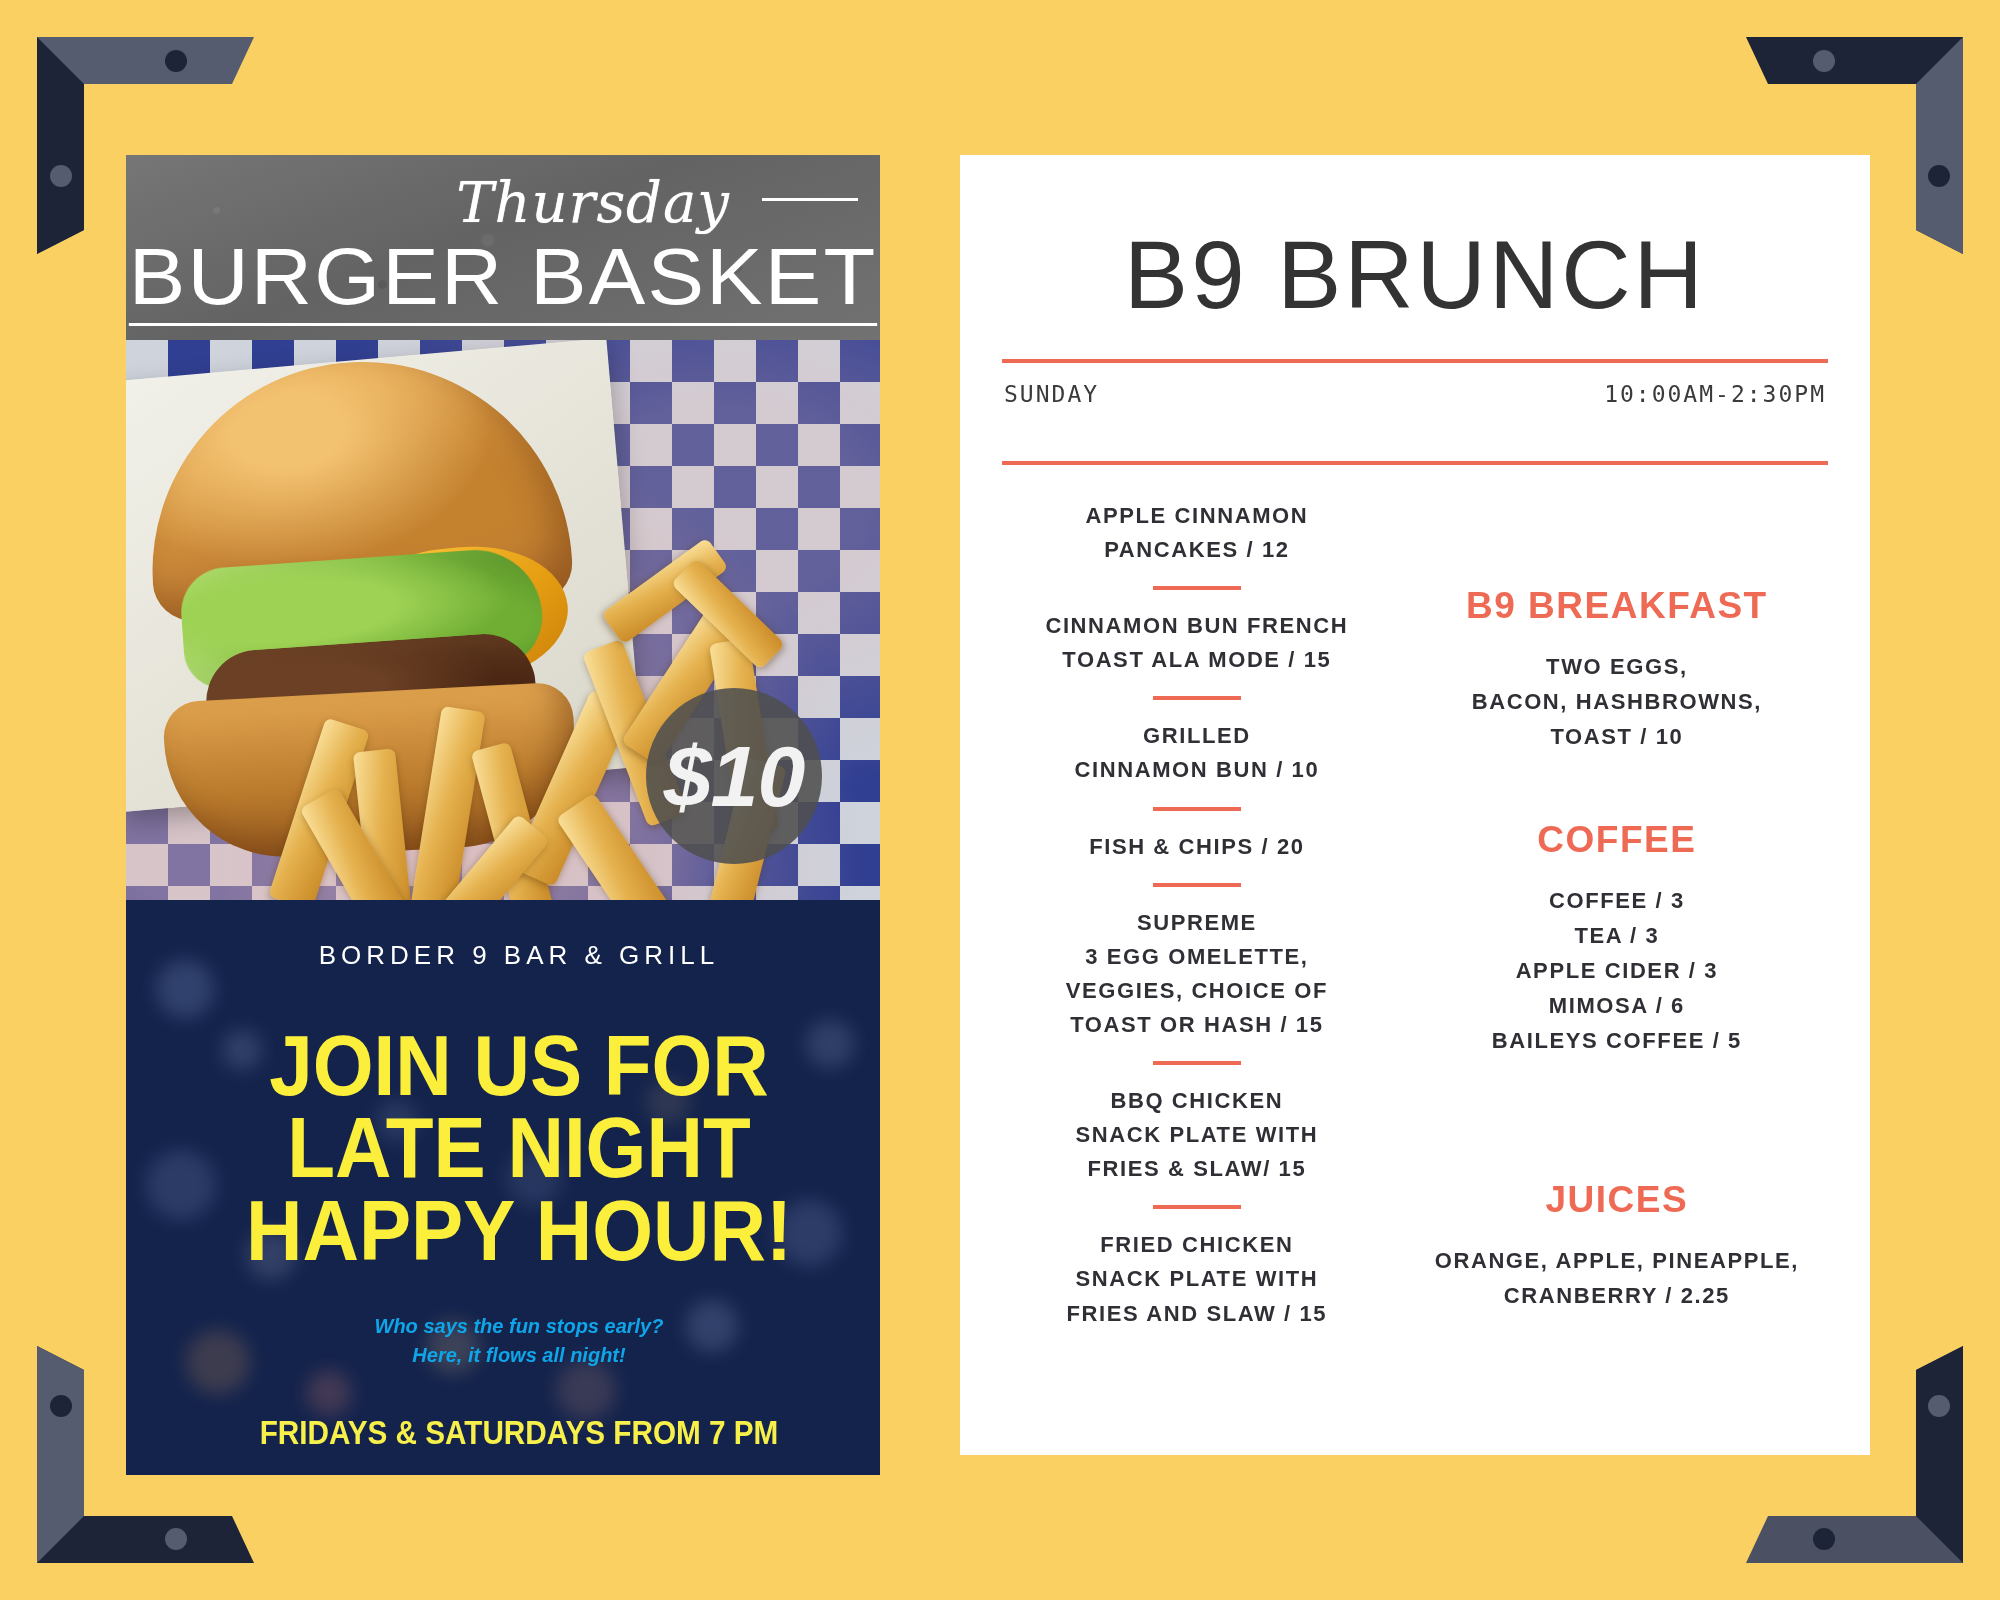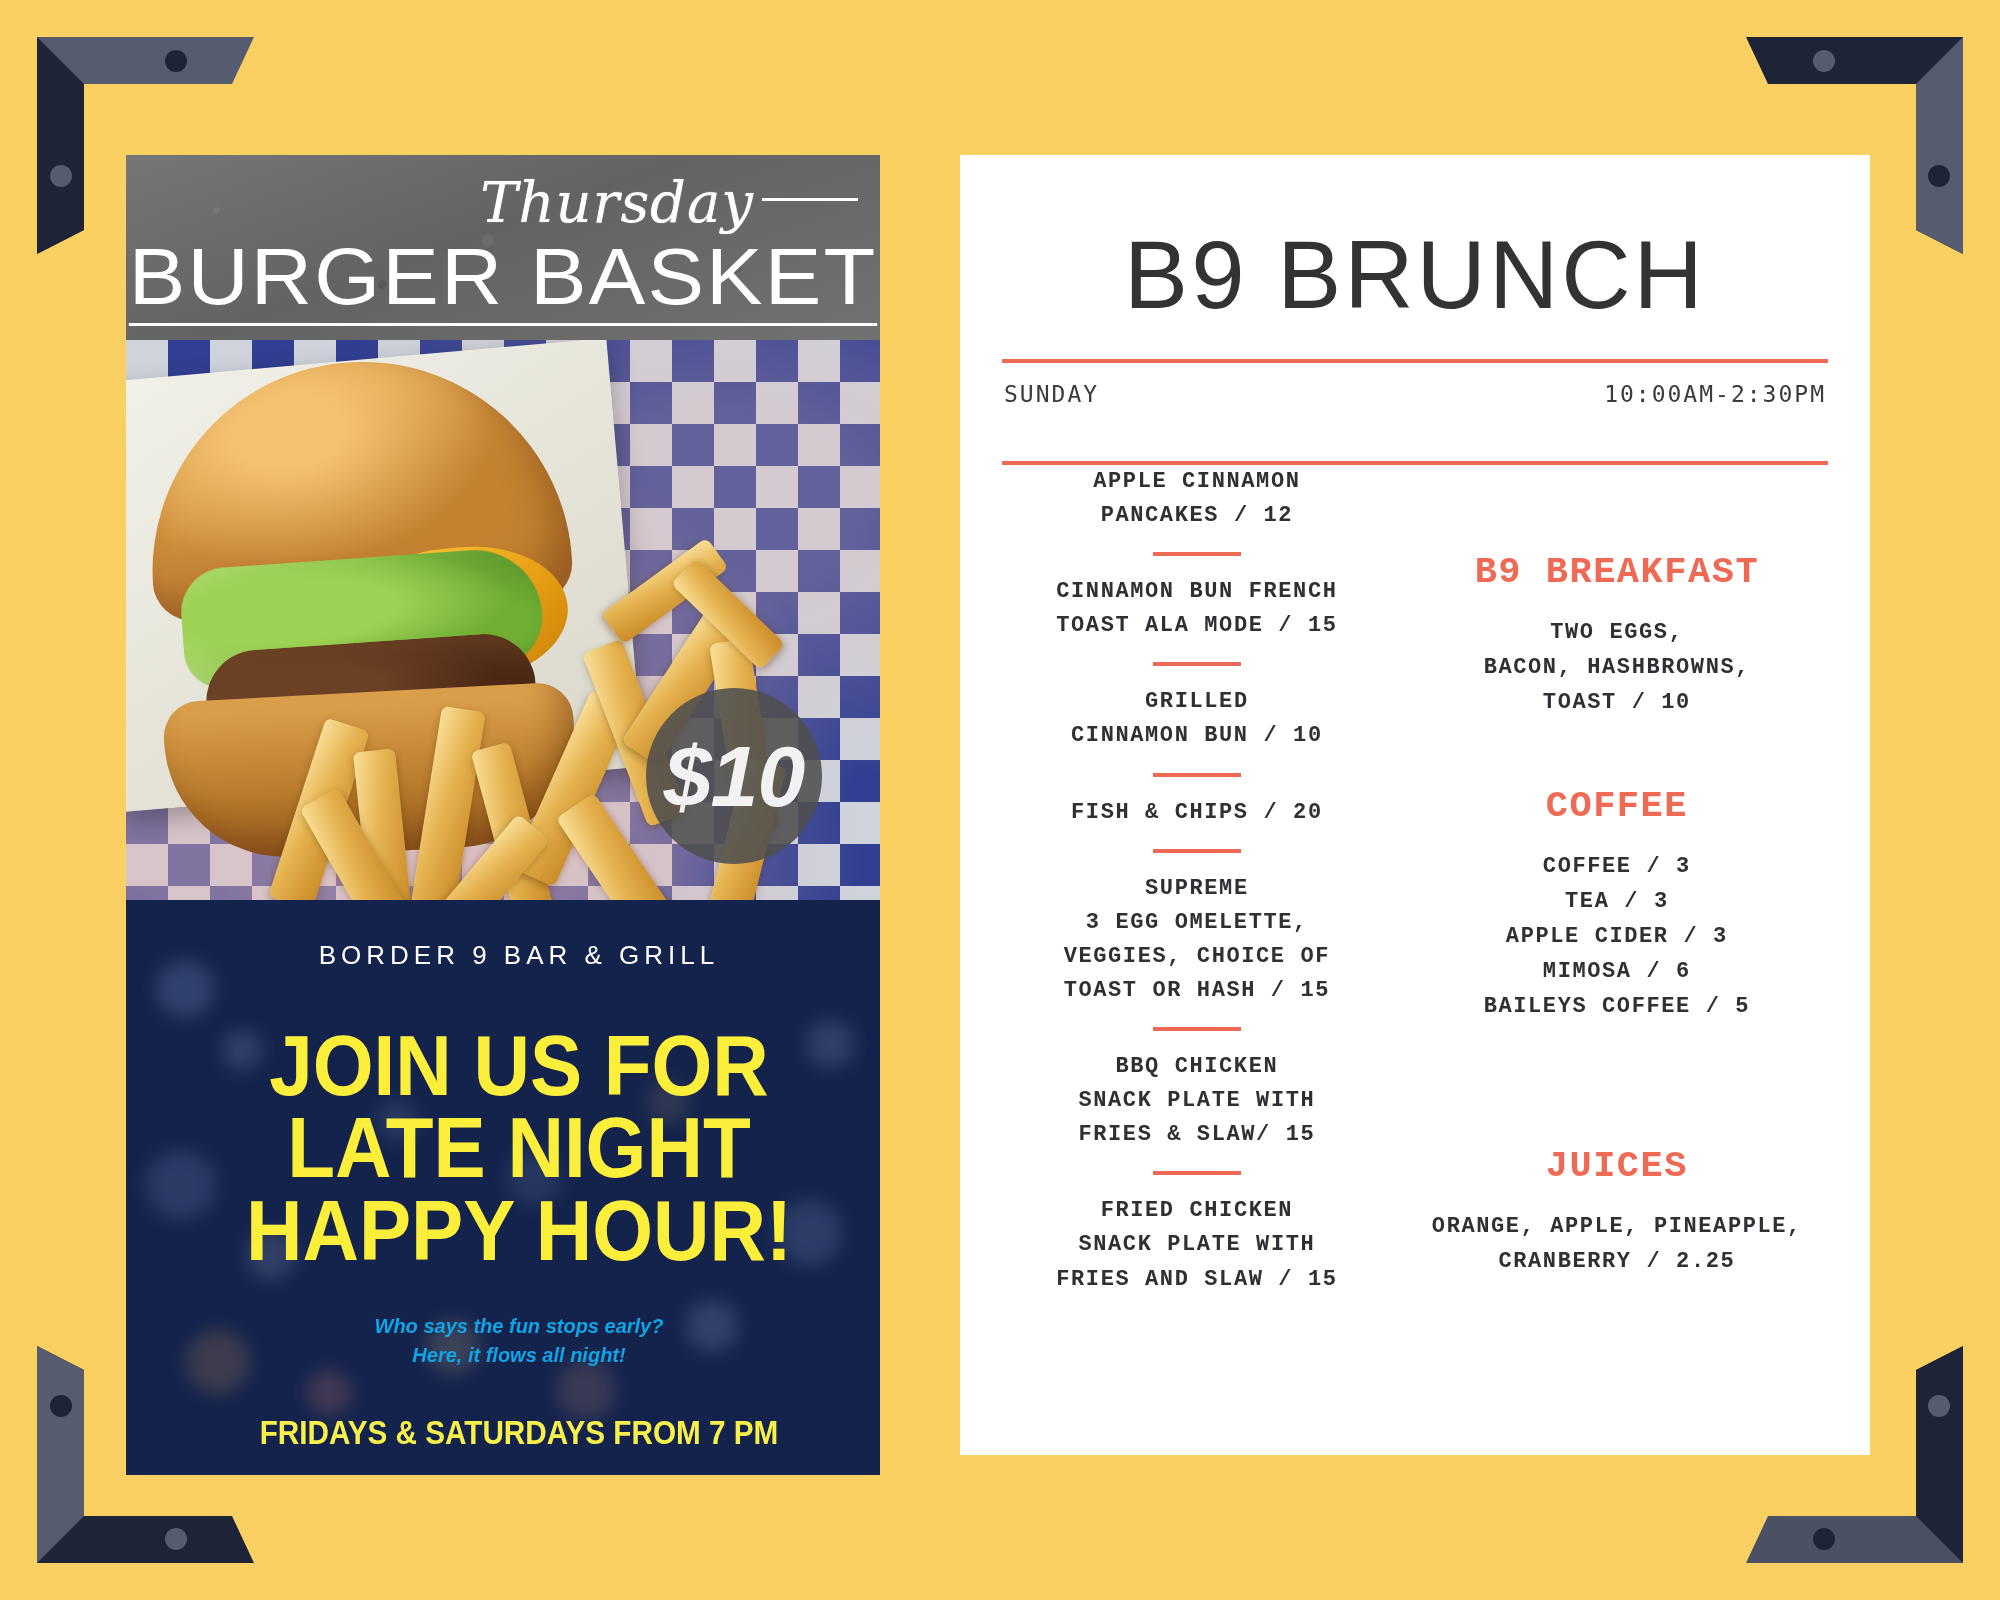--- a/index.html
+++ b/index.html
@@ -37,21 +37,21 @@
   .thursday-row{
     position:absolute;top:8px;left:0;right:0;height:78px;
     display:flex;align-items:center;justify-content:flex-end;padding-right:22px;
   }
   .thursday{
     font-family:"DejaVu Serif",serif;
     font-style:italic;font-weight:400;
     font-size:56px;color:#ffffff;
     letter-spacing:1px;
     text-shadow:0 0 1px rgba(255,255,255,.7);
-    margin-right:8px;
+    margin-right:32px;
   }
   .thursday-rule{width:96px;height:3px;background:#fff;margin-bottom:6px;}
   .burger-basket{
     position:absolute;left:0;right:0;top:82px;
     text-align:center;
     font-size:80px;font-weight:300;color:#fff;
     letter-spacing:2px;
     line-height:1;
     white-space:nowrap;
   }
@@ -190,21 +190,21 @@
   .menu-title{
     text-align:center;font-size:96px;font-weight:400;color:#333333;
     letter-spacing:3px;line-height:1;padding-top:26px;
   }
   .rule{height:4px;background:#ee6a55;margin:36px 0 0 0;}
   .daterow{
     display:flex;justify-content:space-between;align-items:center;
     padding:18px 2px;font-size:23px;color:#3b3b3b;letter-spacing:2px;
     font-family:"DejaVu Sans Mono",monospace;
   }
-  .cols{display:flex;font-family:Liberation Mono, monospace;}
+  .cols{display:flex;margin-top:34px;}
   .col-left{width:48%;padding-right:4px;}
   .col-right{width:52%;padding-left:10px;}
   .item{
     text-align:center;font-size:22px;font-weight:700;color:#2f2f35;
     letter-spacing:1.6px;line-height:1.55;
   }
   .sep{width:88px;height:4px;background:#ee6a55;margin:19px auto;}
   .sec-title{
     text-align:center;color:#ee6a55;font-size:37px;font-weight:700;
     letter-spacing:1.5px;

